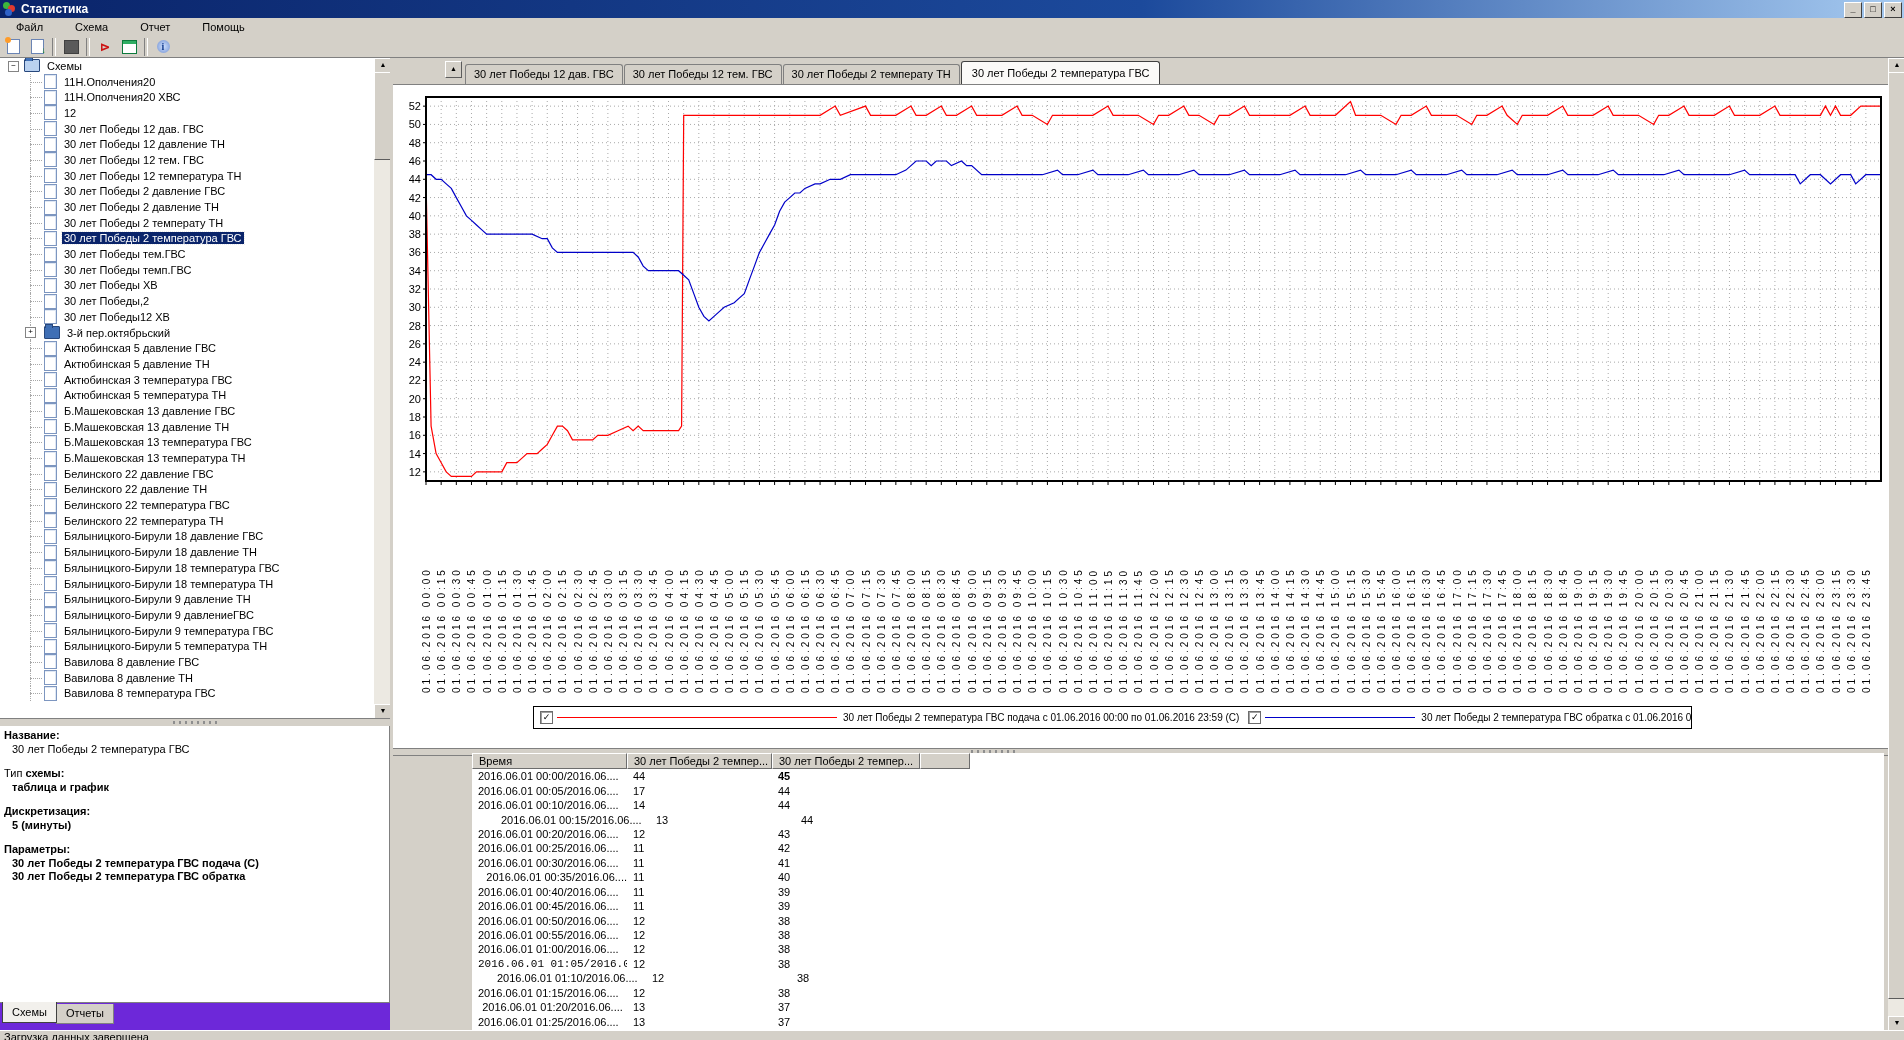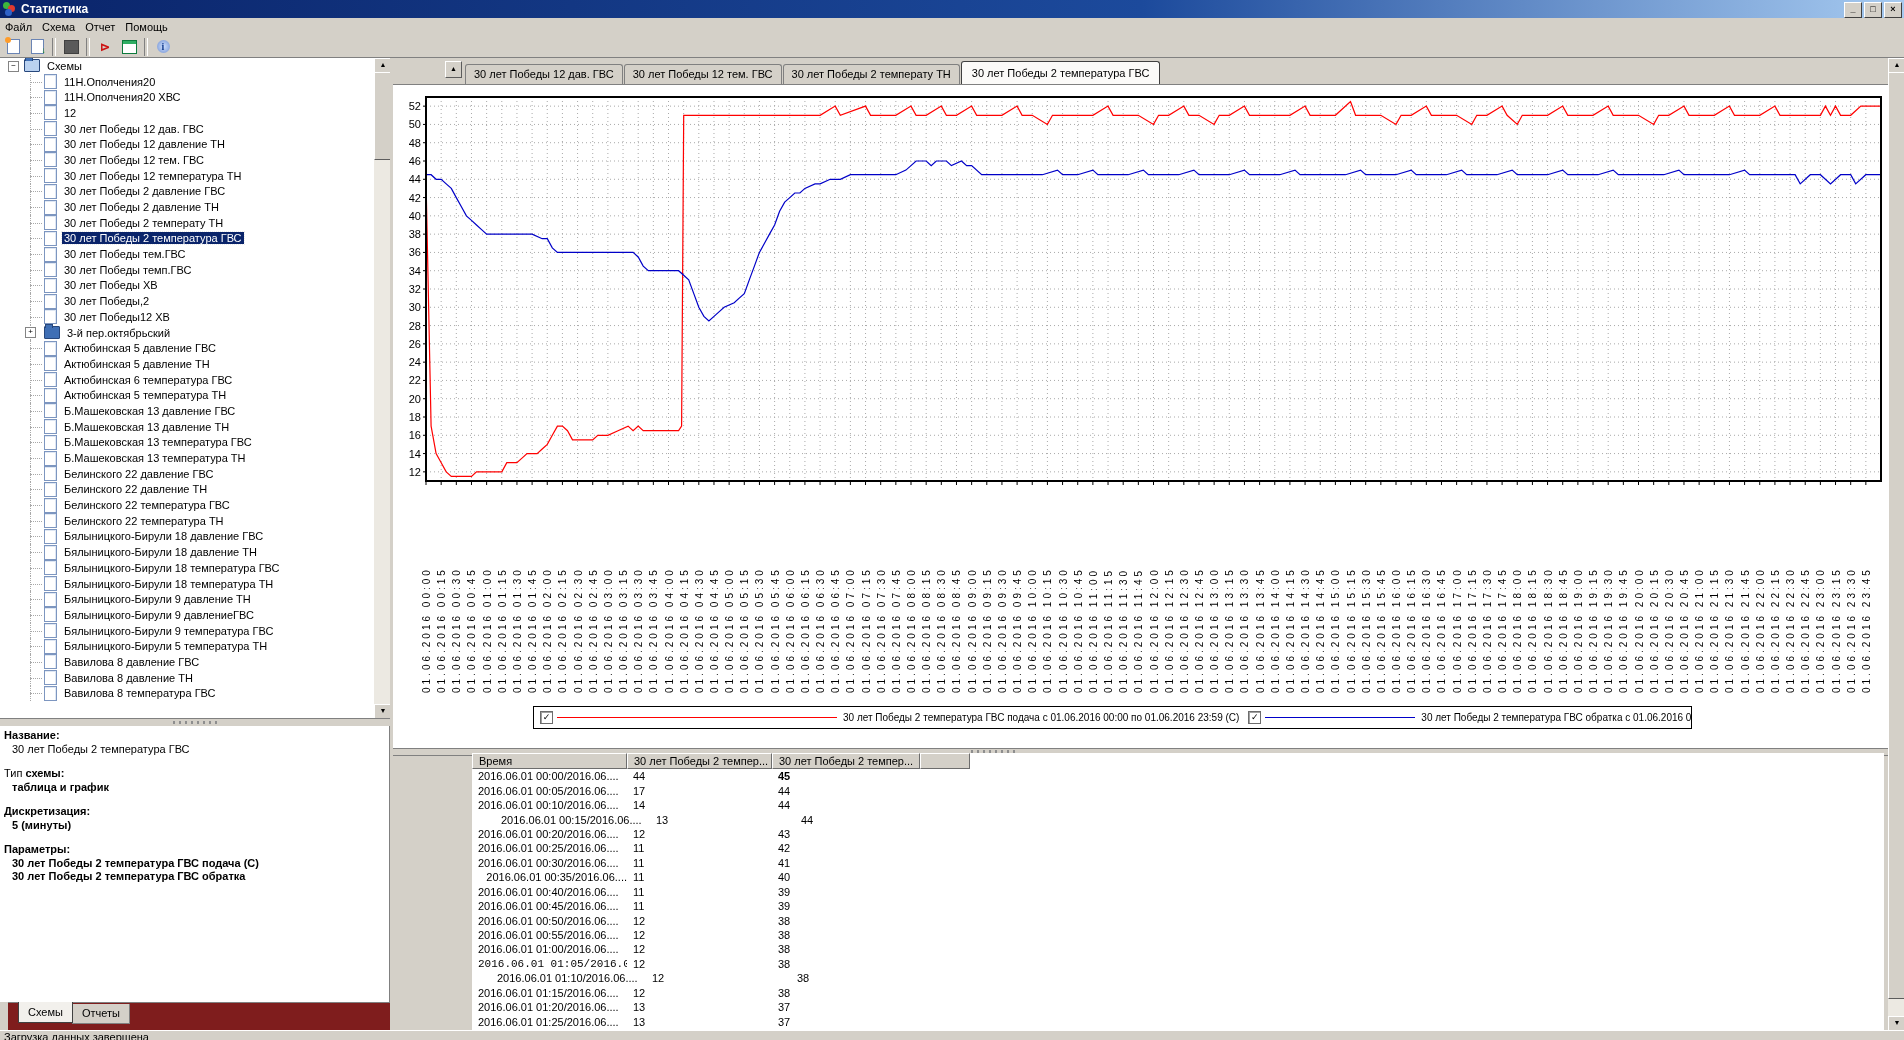--- a/index.html
+++ b/index.html
@@ -14,21 +14,21 @@
   .appicon i{position:absolute;width:7px;height:7px;border-radius:50%;}
   .appicon .g{left:0;top:0;background:#3db53d;}
   .appicon .r{left:5px;top:3px;background:#e03a2f;}
   .appicon .b{left:2px;top:7px;background:#2f62c9;}
   .wbtns{position:absolute;right:2px;top:2px;display:flex;gap:2px;}
   .wbtn{width:16px;height:14px;background:#d4d0c8;border:1px solid;border-color:#fff #404040 #404040 #fff;
     font-size:9px;line-height:12px;text-align:center;color:#000;font-weight:bold;}
   
   .menubar{left:0;top:18px;width:1904px;height:18px;background:#d4d0c8;display:flex;align-items:center;font-size:11px;
     border-bottom:1px solid #fff;}
-  .menuitem{padding:2px 5px;}
+  .menuitem{padding:2px 16px;}
   .toolbar{left:0;top:36px;width:1904px;height:22px;background:#d4d0c8;display:flex;align-items:center;gap:2px;padding-left:2px;box-sizing:border-box;border-bottom:1px solid #808080;}
   .tbtn{width:22px;height:20px;display:flex;align-items:center;justify-content:center;}
   .tsep{width:2px;height:18px;border-left:1px solid #808080;border-right:1px solid #fff;margin:0 2px;}
   .pageic{width:11px;height:13px;background:#fff;border:1px solid #6a84b4;position:relative;}
   .pageic .mark{position:absolute;font-size:8px;line-height:8px;}
   .newmark{left:-3px;top:-3px;width:6px;height:6px;border-radius:50%;background:#ff9c2a;}
   .dlmark{right:-3px;bottom:-2px;color:#0f8a0f;font-weight:bold;font-size:9px;}
   .darksq{width:13px;height:12px;background:#5a5a5a;border:1px solid #404040;}
   .pdfic{color:#cc1111;font-size:12px;font-weight:bold;}
   .xlsic{width:13px;height:12px;border:1px solid #0c7a3c;background:linear-gradient(#2fae63 3px,#fff 3px);
@@ -55,21 +55,21 @@
   .tlabel{margin-left:5px;padding:0 2px;}
   .tlabel.sel{background:#0a246a;color:#fff;outline:1px dotted #eaeaea;}
   .h-split{left:0;top:718px;width:391px;height:8px;background:#d4d0c8;border-top:1px solid #808080;border-bottom:1px solid #fff;}
   .grip{position:absolute;top:2px;width:44px;height:3px;
     background:repeating-linear-gradient(90deg,#8e8e8e 0 2px,#0000 2px 6px);}
   .info-panel{left:0;top:726px;width:390px;height:276px;background:#fff;border-right:1px solid #808080;
     font-size:11px;padding:3px 0 0 4px;box-sizing:border-box;line-height:13.5px;}
   .b{font-weight:bold;}
   .ind{padding-left:8px;}
   .sp{height:11px;}
-  .bottom-tabs{left:8px;top:1002px;width:391px;height:28px;background:#7f1d1d;border-top:1px solid #808080;padding-left:10px;box-sizing:border-box;}
+  .bottom-tabs{left:0;top:1002px;width:391px;height:28px;background:#6d28d9;border-top:1px solid #808080;padding-left:2px;box-sizing:border-box;}
   .btab{display:inline-block;font-size:11px;padding:3px 9px 4px;background:#d4d0c8;
     border:1px solid #808080;border-top:none;margin-right:-1px;}
   .btab.active{background:#f2f0ec;border-color:#404040;position:relative;top:-1px;padding-top:4px;}
   
   .sb{background:#ece9e2;}
   .sb-v-left{left:374px;top:58px;width:16px;height:660px;}
   .sb-v-right{left:1888px;top:58px;width:16px;height:972px;}
   .sbbtn{position:absolute;left:0;width:16px;height:14px;background:#d4d0c8;border:1px solid;
     border-color:#fff #5c5c5c #5c5c5c #fff;font-size:7px;text-align:center;line-height:12px;color:#000;}
   .sbthumb{position:absolute;left:0;width:16px;background:#d4d0c8;border:1px solid;border-color:#fff #5c5c5c #5c5c5c #fff;}
@@ -269,21 +269,21 @@
     <div class="trow">
       <span class="conn"></span>
       <span class="stub"></span>
       <span class="docic"></span>
       <span class="tlabel">Актюбинская 5 давление ТН</span>
     </div>
     <div class="trow">
       <span class="conn"></span>
       <span class="stub"></span>
       <span class="docic"></span>
-      <span class="tlabel">Актюбинская 6 температура ГВС</span>
+      <span class="tlabel">Актюбинская 3 температура ГВС</span>
     </div>
     <div class="trow">
       <span class="conn"></span>
       <span class="stub"></span>
       <span class="docic"></span>
       <span class="tlabel">Актюбинская 5 температура ТН</span>
     </div>
     <div class="trow">
       <span class="conn"></span>
       <span class="stub"></span>
@@ -888,21 +888,21 @@
       <div class="dcell" style="width: 155px; margin-left: 19px;">2016.06.01 01:10/2016.06....</div>
       <div class="dcell" style="width: 145px;">12</div>
       <div class="dcell" style="width: 148px;">38</div>
     </div>
     <div class="drow">
       <div class="dcell" style="width: 155px;">2016.06.01 01:15/2016.06....</div>
       <div class="dcell" style="width: 145px;">12</div>
       <div class="dcell" style="width: 148px;">38</div>
     </div>
     <div class="drow">
-      <div class="dcell" style="width: 155px;">2016.06.01 01:20/2016.06....</div>
+      <div class="dcell" style="width: 155px; text-align: center;">2016.06.01 01:20/2016.06....</div>
       <div class="dcell" style="width: 145px;">13</div>
       <div class="dcell" style="width: 148px;">37</div>
     </div>
     <div class="drow">
       <div class="dcell" style="width: 155px;">2016.06.01 01:25/2016.06....</div>
       <div class="dcell" style="width: 145px;">13</div>
       <div class="dcell" style="width: 148px;">37</div>
     </div>
     <div class="drow"></div>
   </div>

